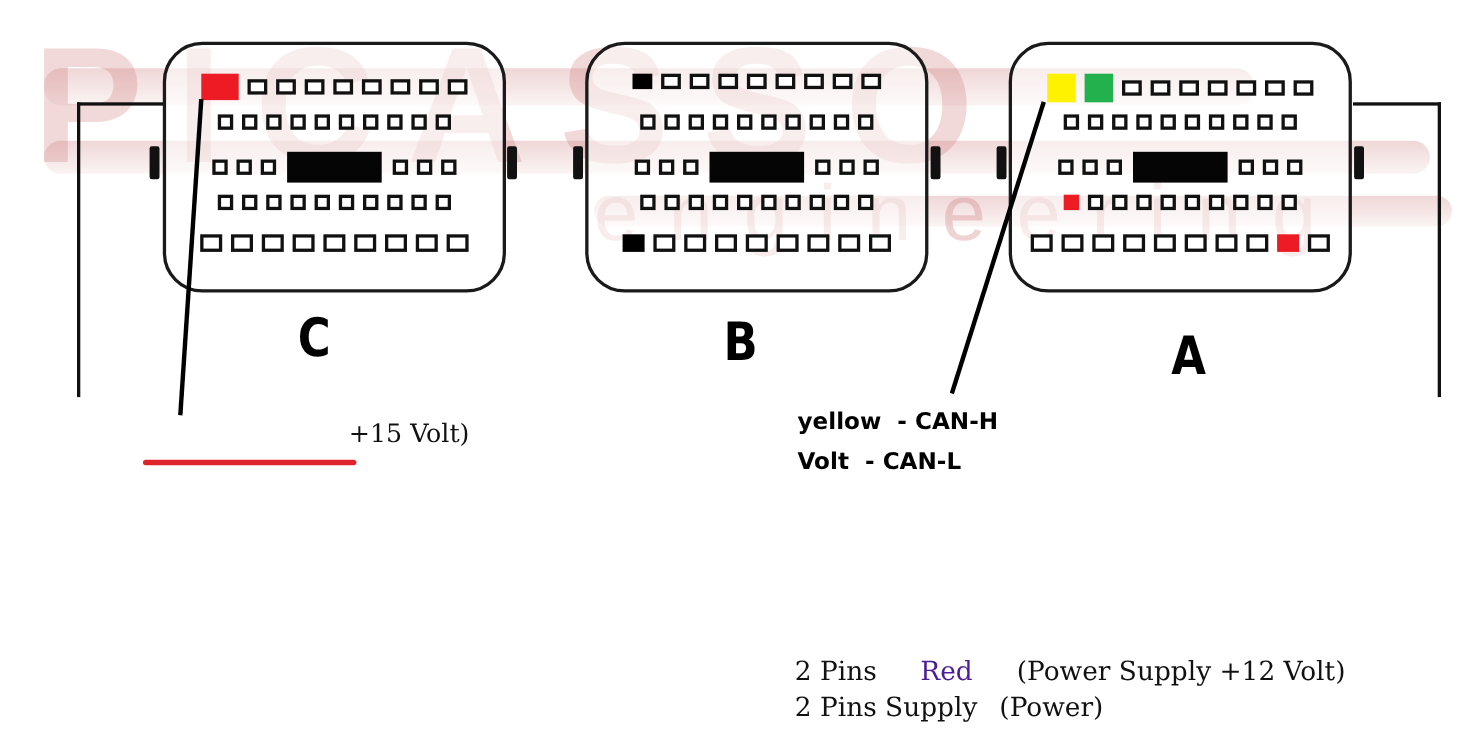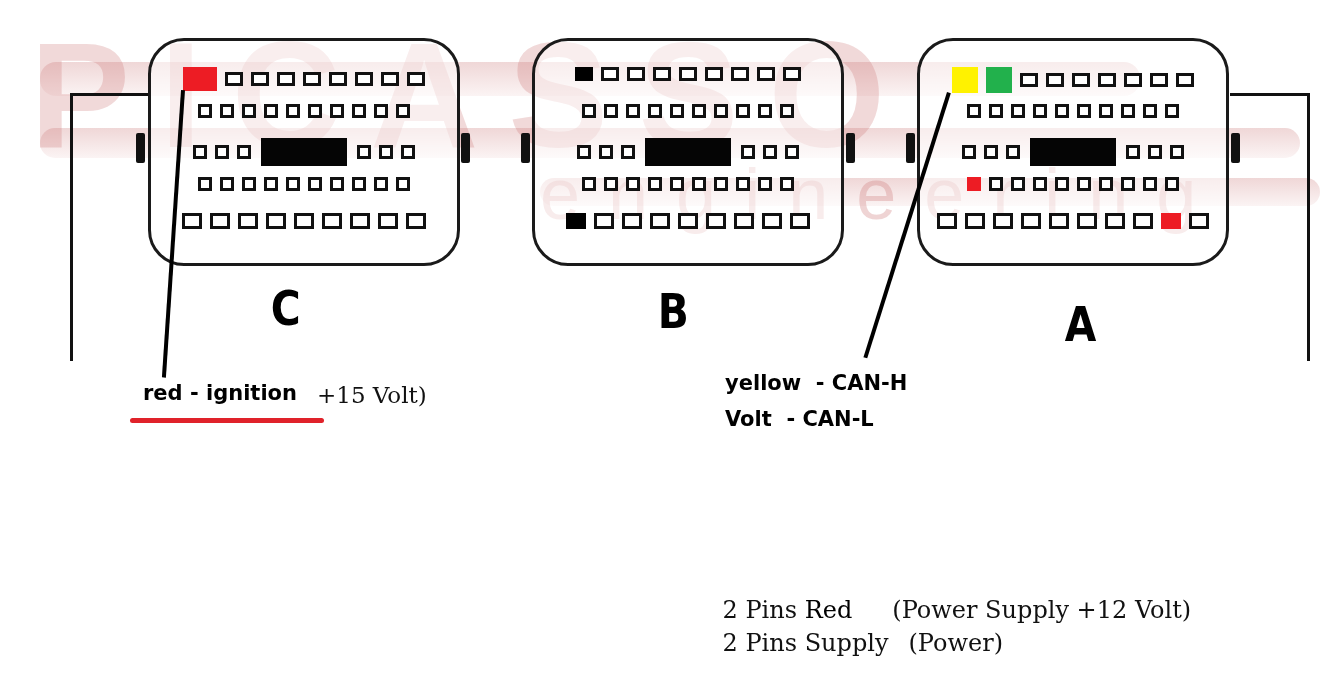--- a/index.html
+++ b/index.html
@@ -231,26 +231,25 @@
   <div class="latch" style="left:906px;"></div>
   <div class="latch" style="left:1231px;"></div>
 
   <div class="conn-label" style="left:268px; top:280px;">C</div>
   <div class="conn-label" style="left:655px; top:283px;">B</div>
   <div class="conn-label" style="left:1062px; top:296px;">A</div>
 
   <div class="leader" style="left:181px; top:90px; height:288px; transform:rotate(3.8deg);"></div>
   <div class="leader" style="left:947px; top:92px; height:278px; transform:rotate(17.5deg);"></div>
 
-  <div class="note-sans" style="left:143px; top:381px;">red - ignition</div>
   <div class="note-serif" style="left:317px; top:382px;">+15 Volt)</div>
   <div class="underline-red" style="left:130px; top:418px; width:194px; background:#E0222A;"></div>
 
   <div class="note-sans" style="left:725px; top:371px;">yellow  - CAN-H</div>
   <div class="note-sans" style="left:725px; top:407px;">Volt  - CAN-L</div>
 
   <div class="legend-row" style="left:692px; top:568px;">
-    <span>2 Pins </span><span style="color:#000000;">Red</span><span style="display:inline-block; width:40px;"></span><span>(Power Supply +12 Volt)</span>
+    <span>2 Pins </span><span style="color:#4c1d95;margin-left:32px;">Red</span><span style="display:inline-block; width:40px;"></span><span>(Power Supply +12 Volt)</span>
   </div>
   <div class="legend-row" style="left:692px; top:601px;">
     <span>2 Pins </span><span>Supply</span><span style="display:inline-block; width:20px;"></span><span>(Power)</span>
   </div>
 </div>
 
 </body></html>

